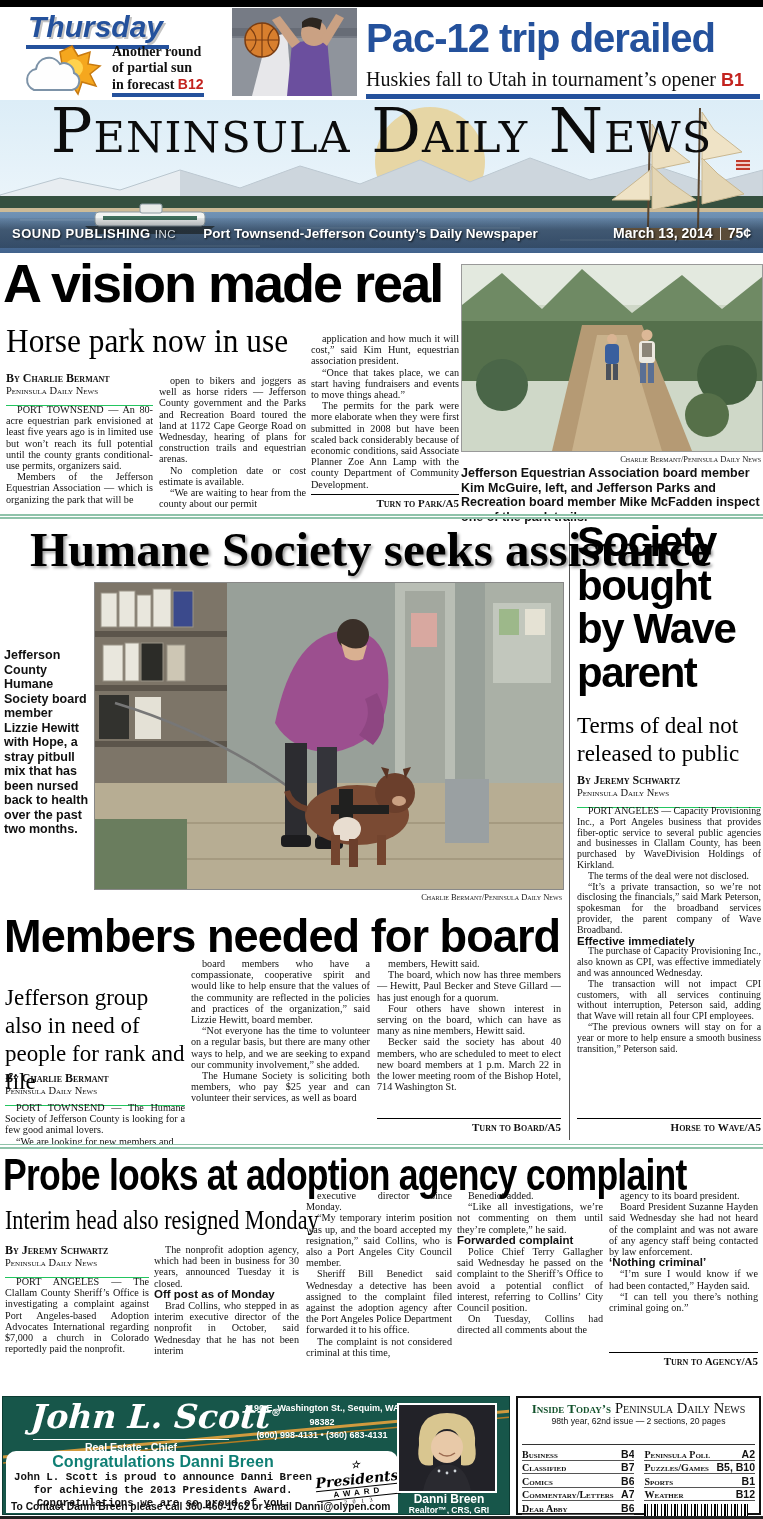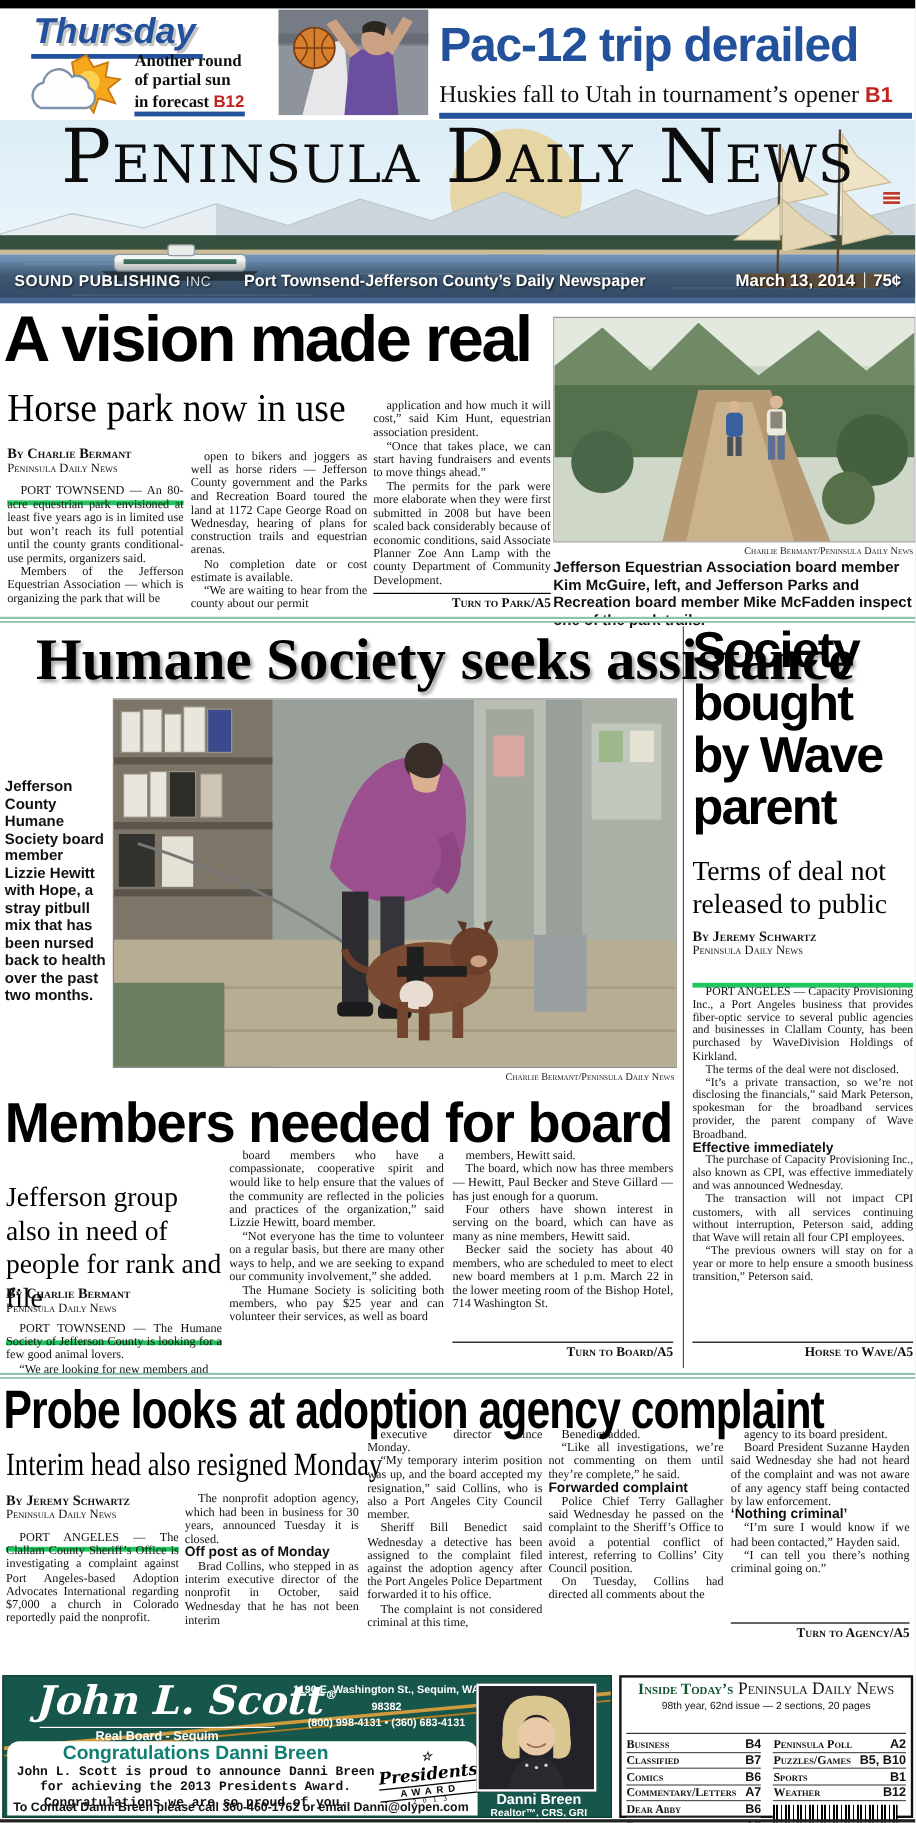--- a/index.html
+++ b/index.html
@@ -10,21 +10,21 @@
   .serif{font-family:"Liberation Serif",serif;}
   
   .mega{font-family:"Liberation Sans",sans-serif;font-weight:bold;color:#000;line-height:1.0;white-space:nowrap;}
   .serifhead{font-family:"Liberation Serif",serif;color:#000;line-height:1.05;}
   
   .bodycol{font-family:"Liberation Serif",serif;font-size:10.2px;line-height:11.2px;
            text-align:justify;overflow:hidden;hyphens:auto;}
   .bodycol p{margin:0;text-indent:11px;}
   .crosshead{font-family:"Liberation Sans",sans-serif;font-weight:bold;font-size:11.5px;
              margin:7px 0 3px;text-indent:0 !important;}
-  .bylineblk{border-bottom:4px solid #22c55e;padding-bottom:20px;line-height:1.1;}
+  .bylineblk{border-bottom:1px solid #22c55e;padding-bottom:8px;line-height:1.1;}
   .byline{font-variant:small-caps;font-weight:bold;font-size:12px;}
   .bylorg{font-variant:small-caps;font-size:10.5px;}
   .turn{border-top:1px solid #000;text-align:right;font-variant:small-caps;font-weight:bold;
         font-size:11px;padding-top:2px;}
   .credit{font-variant:small-caps;font-size:8.5px;text-align:right;color:#222;}
   .boldcap{font-family:"Liberation Sans",sans-serif;font-weight:bold;font-size:12.5px;line-height:1.16;}
   .ref{color:#c3231f;font-family:"Liberation Sans",sans-serif;font-weight:bold;}
   .grule{height:5px;background:linear-gradient(#8fc3aa 30%,#ffffff 30%,#ffffff 64%,#8fc3aa 64%);}
   
   .idxrow{display:flex;justify-content:space-between;align-items:flex-end;
@@ -303,21 +303,21 @@
     <div>Society</div>
     <div>bought</div>
     <div>by Wave</div>
     <div>parent</div>
   </div>
   <div class="abs serifhead" style="left:577px;top:712px;width:186px;font-size:23px;line-height:1.2;">Terms of deal not released to public</div>
   <div class="abs bylineblk" style="left:577px;top:774px;width:184px;">
     <div class="byline">By Jeremy Schwartz</div>
     <div class="bylorg">Peninsula Daily News</div>
   </div>
-  <div class="abs bodycol" style="left:577px;top:806px;width:184px;height:308px;font-size:9.8px;line-height:10.8px;margin-top:16px;">
+  <div class="abs bodycol" style="left:577px;top:806px;width:184px;height:308px;font-size:9.8px;line-height:10.8px;">
     <p>PORT ANGELES — Capacity Provisioning Inc., a Port Angeles business that provides fiber-optic service to several public agencies and businesses in Clallam County, has been purchased by WaveDivision Holdings of Kirkland.</p>
     <p>The terms of the deal were not disclosed.</p>
     <p>“It’s a private transaction, so we’re not disclosing the financials,” said Mark Peterson, spokesman for the broadband services provider, the parent company of Wave Broadband.</p>
     <p class="crosshead">Effective immediately</p>
     <p>The purchase of Capacity Provisioning Inc., also known as CPI, was effective immediately and was announced Wednesday.</p>
     <p>The transaction will not impact CPI customers, with all services continuing without interruption, Peterson said, adding that Wave will retain all four CPI employees.</p>
     <p>“The previous owners will stay on for a year or more to help ensure a smooth business transition,” Peterson said.</p>
   </div>
   <div class="abs turn" style="left:577px;top:1118px;width:184px;">Horse to Wave/A5</div>
 
@@ -363,21 +363,21 @@
   <div class="abs" style="left:2px;top:1396px;width:508px;height:119px;background:#17564a;border:1px solid #0c3b32;box-sizing:border-box;overflow:hidden;">
     <svg width="508" height="119" viewBox="0 0 508 119" style="position:absolute;left:0;top:0;">
       <line x1="0" y1="60" x2="508" y2="14" stroke="#d09a3e" stroke-width="3"></line>
       <line x1="0" y1="66" x2="508" y2="20" stroke="#b37c22" stroke-width="1.5"></line>
     </svg>
     <div style="position:absolute;left:28px;top:0px;color:#fff;font-family:'DejaVu Serif','Liberation Serif',serif;
                 font-style:italic;font-weight:bold;font-size:33px;transform:skewX(-4deg);white-space:nowrap;">
       <span>John L. Scott</span><sup style="font-size:10px;">®</sup>
     </div>
     <div style="position:absolute;left:30px;top:42px;width:196px;border-top:1.5px solid #fff;color:#fff;
-                font-family:'Liberation Sans',sans-serif;font-weight:bold;font-size:10.5px;text-align:center;padding-top:1px;">Real Board - Sequim</div>
+                font-family:'Liberation Sans',sans-serif;font-weight:bold;font-size:10.5px;text-align:center;padding-top:1px;">Real Estate - Chief</div>
     <div style="position:absolute;left:236px;top:5px;width:166px;color:#fff;text-align:center;
                 font-family:'Liberation Sans',sans-serif;font-weight:bold;font-size:9px;line-height:1.5;">
       <div>1190 E. Washington St., Sequim, WA 98382</div>
       <div>(800) 998-4131 • (360) 683-4131</div>
     </div>
 
     <div style="position:absolute;left:3px;top:54px;width:392px;height:62px;background:#fff;border-radius:10px 10px 0 0;"></div>
     <div style="position:absolute;left:10px;top:56px;width:300px;text-align:center;color:#0f7f74;
                 font-family:'Liberation Sans',sans-serif;font-weight:bold;font-size:16px;">Congratulations Danni Breen</div>
     <div style="position:absolute;left:10px;top:74px;width:300px;text-align:center;color:#111;

